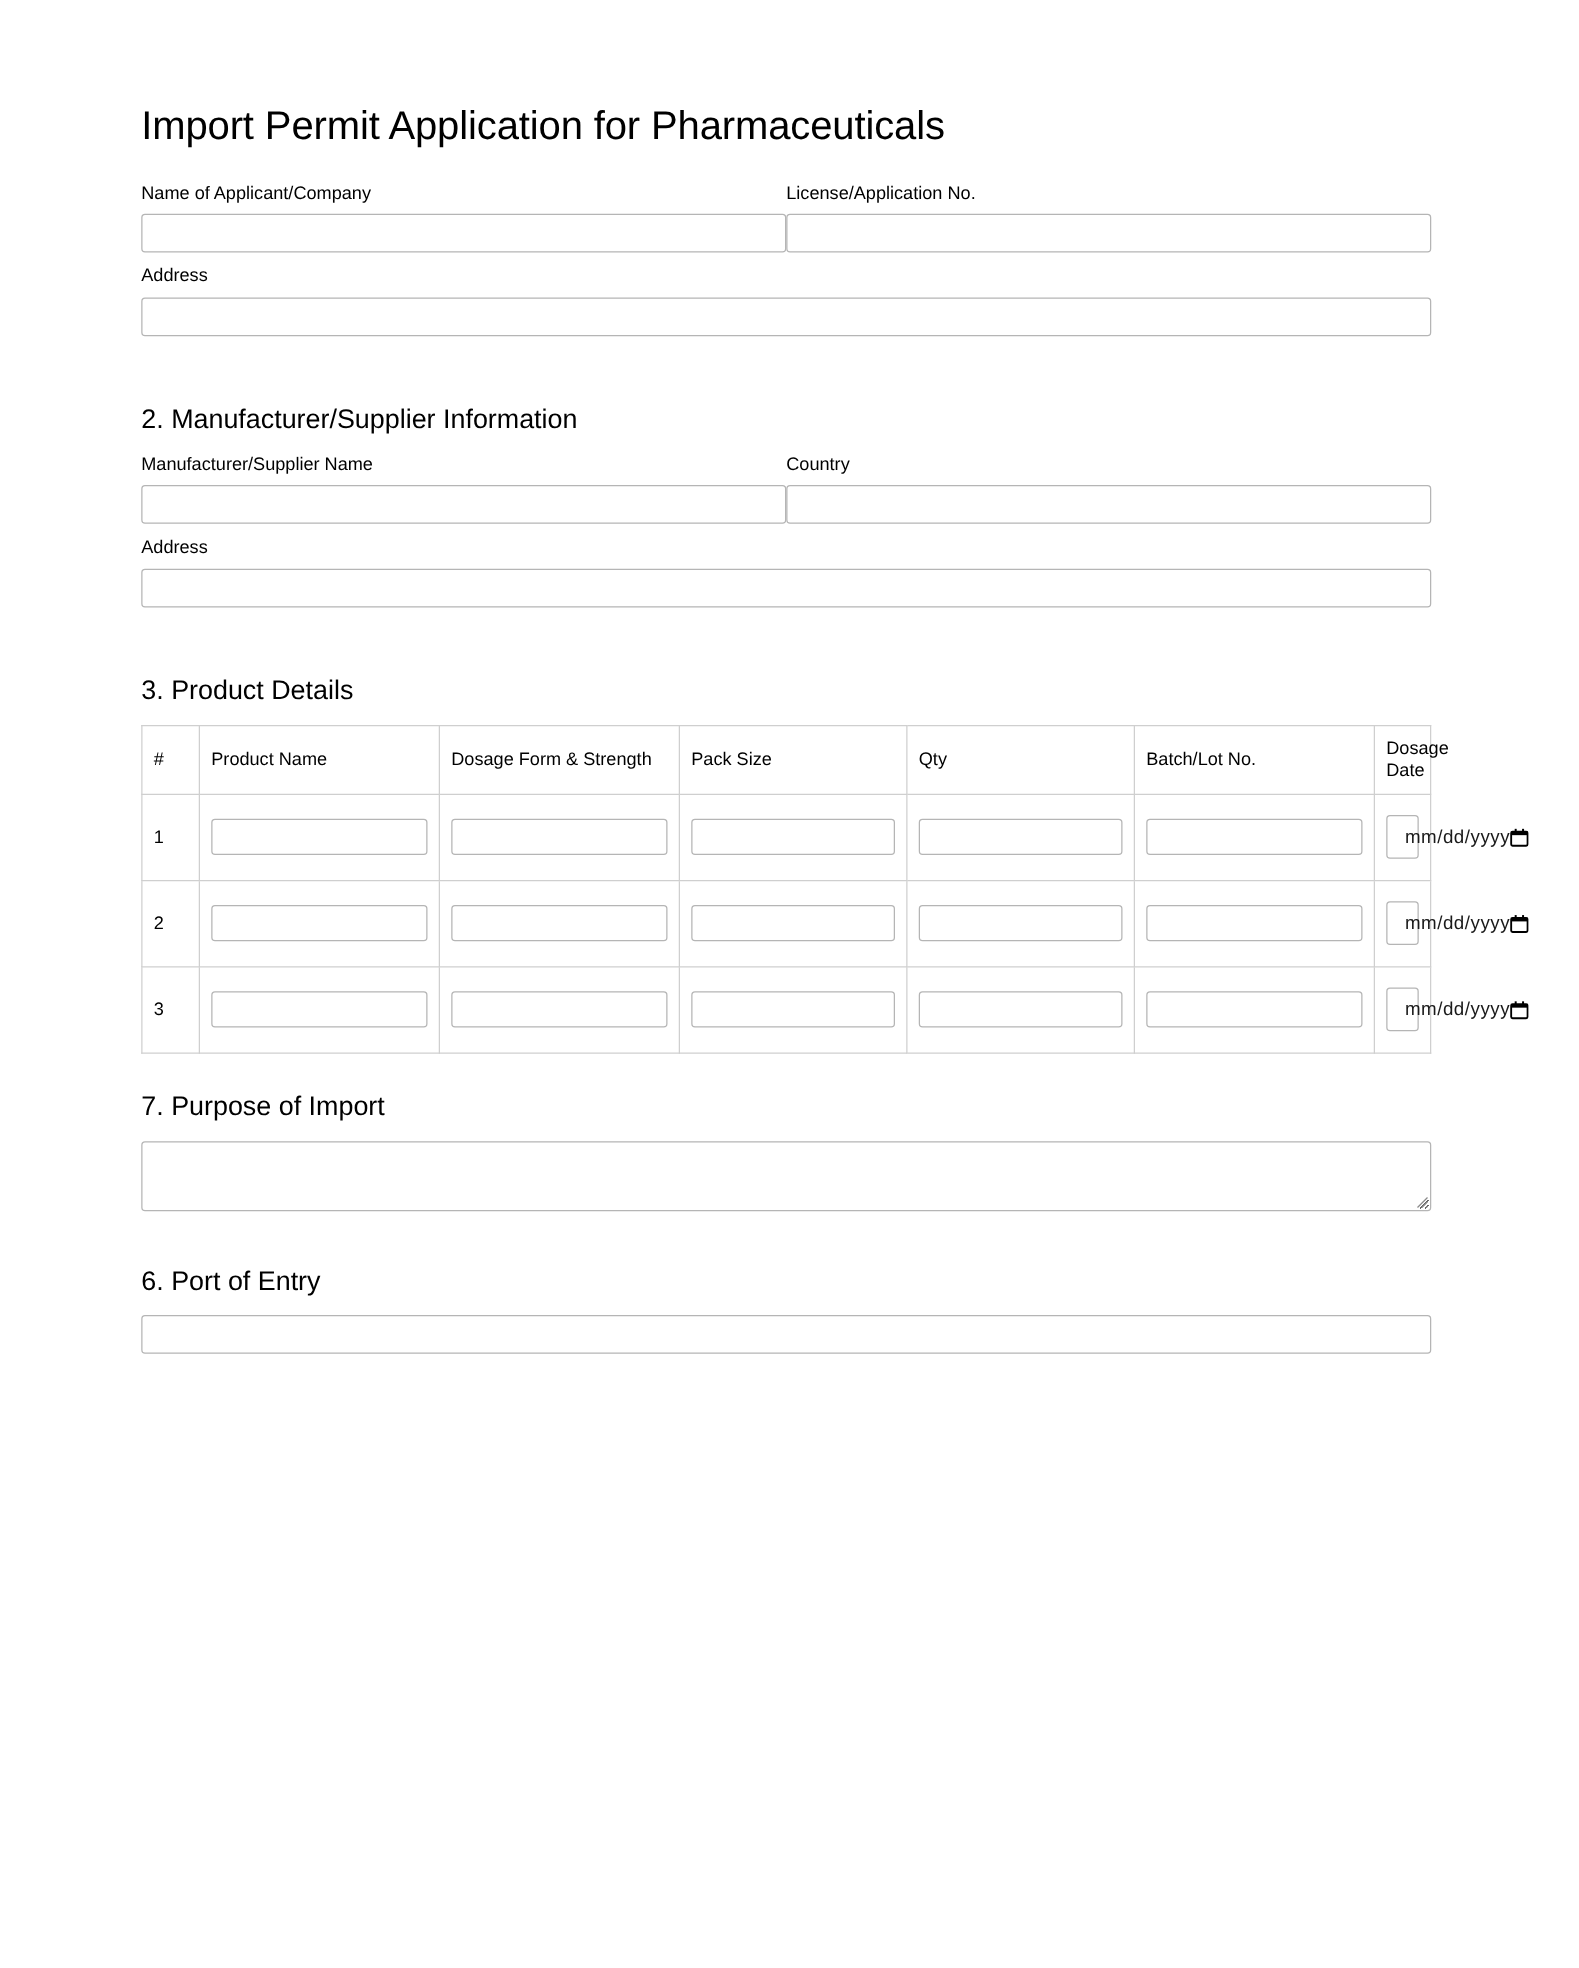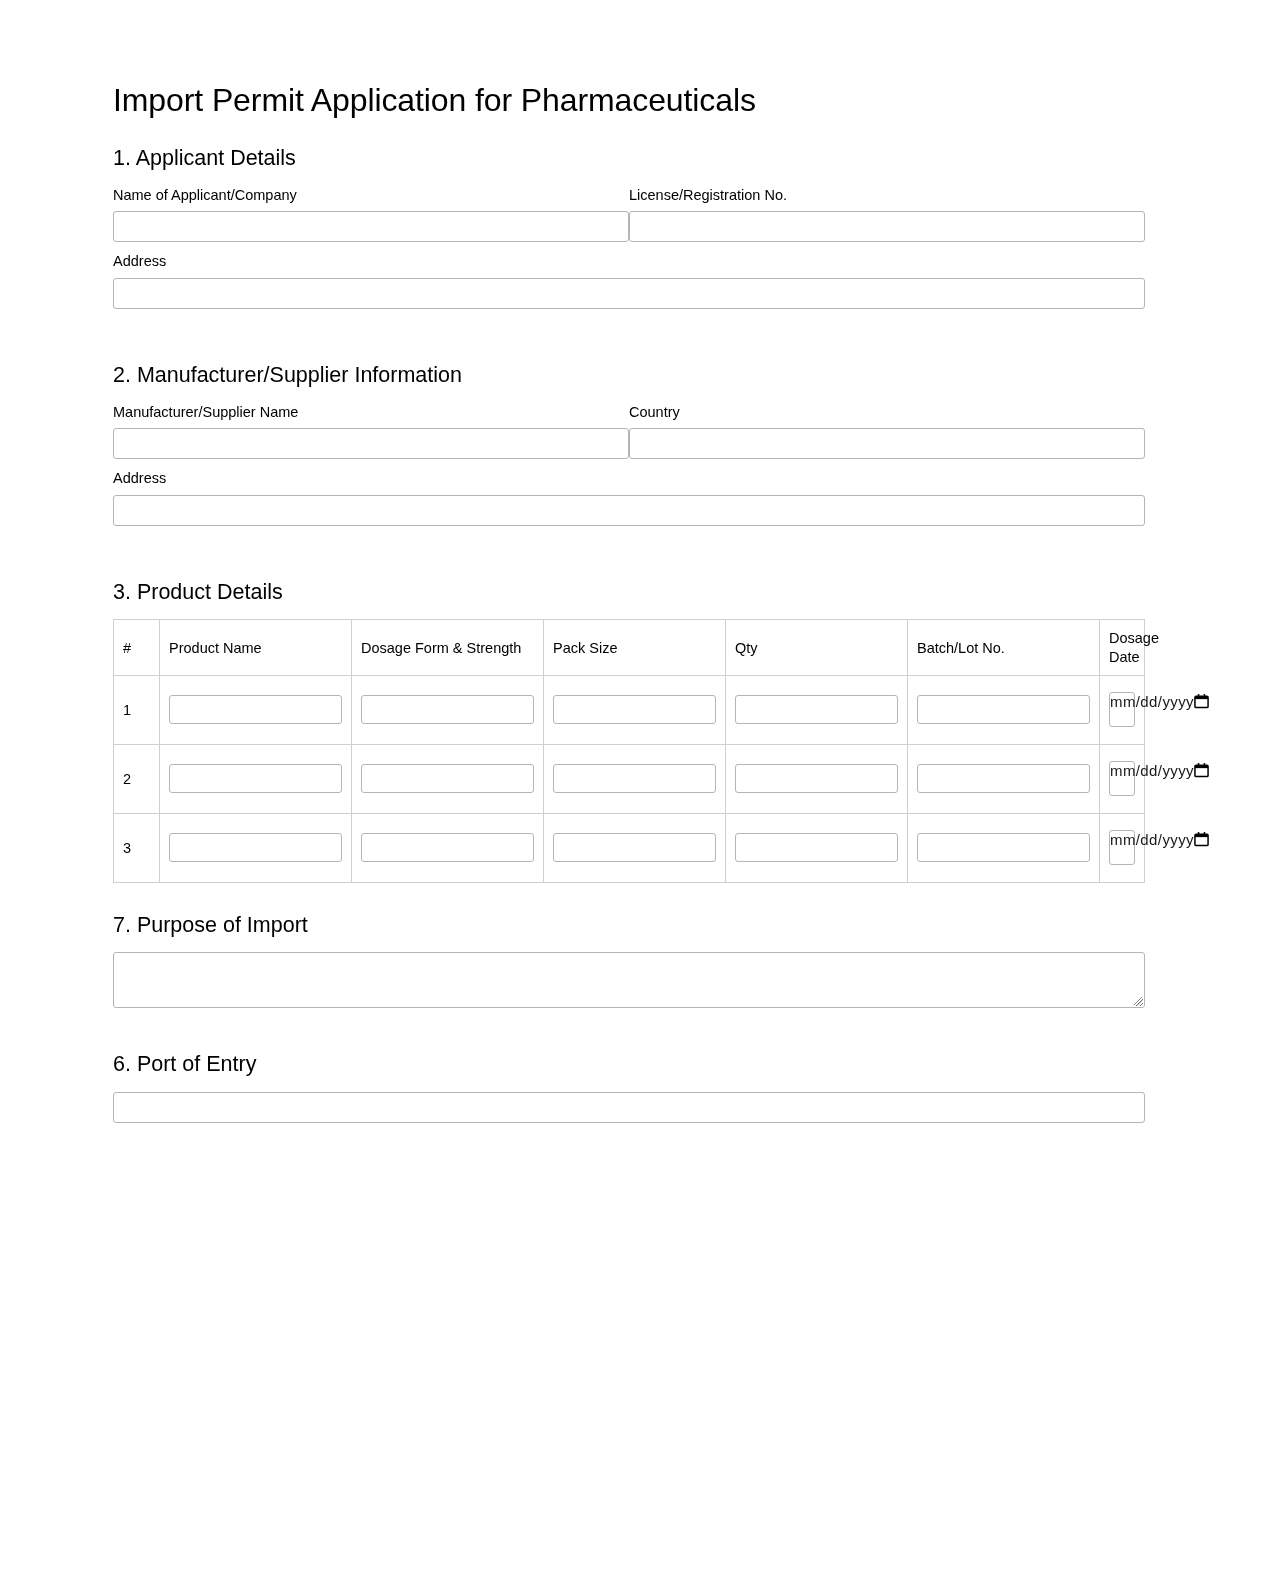--- a/index.html
+++ b/index.html
@@ -120,21 +120,22 @@
   .date-wrap {
     position: relative;
     display: block;
     box-sizing: border-box;
     width: 100%;
     height: 35px;
     border: 1px solid #b5b5b5;
     border-radius: 3px;
     background: #fff;
     display: flex;
-    padding: 0 10px 0 0;
+    align-items: center;
+    padding: 0 10px 0 14px;
   }
   .date-text {
     font-family: "Liberation Sans", sans-serif;
     font-size: 15px;
     letter-spacing: 0.4px;
     color: #1a1a1a;
     white-space: nowrap;
   }
   .cal-ico {
     margin-left: auto;
@@ -154,29 +155,28 @@
   }
 </style>
 </head>
 <body>
 
 <div class="page">
 
   <h1 class="doc-title">Import Permit Application for Pharmaceuticals</h1>
 
   <div class="section">
-    <h2 class="section-heading">1. Applicant Details</h2>
 
     <div class="row">
       <div class="field">
         <label class="fld-label">Name of Applicant/Company</label>
         <input class="txt" type="text" value="" style="">
       </div>
       <div class="field">
-        <label class="fld-label">License/Registration No.</label>
+        <label class="fld-label">License/Application No.</label>
         <input class="txt" type="text" value="" style="">
       </div>
     </div>
 
     <div class="field-full">
       <label class="fld-label">Address</label>
       <input class="txt" type="text" value="" style="">
     </div>
 
   </div>

